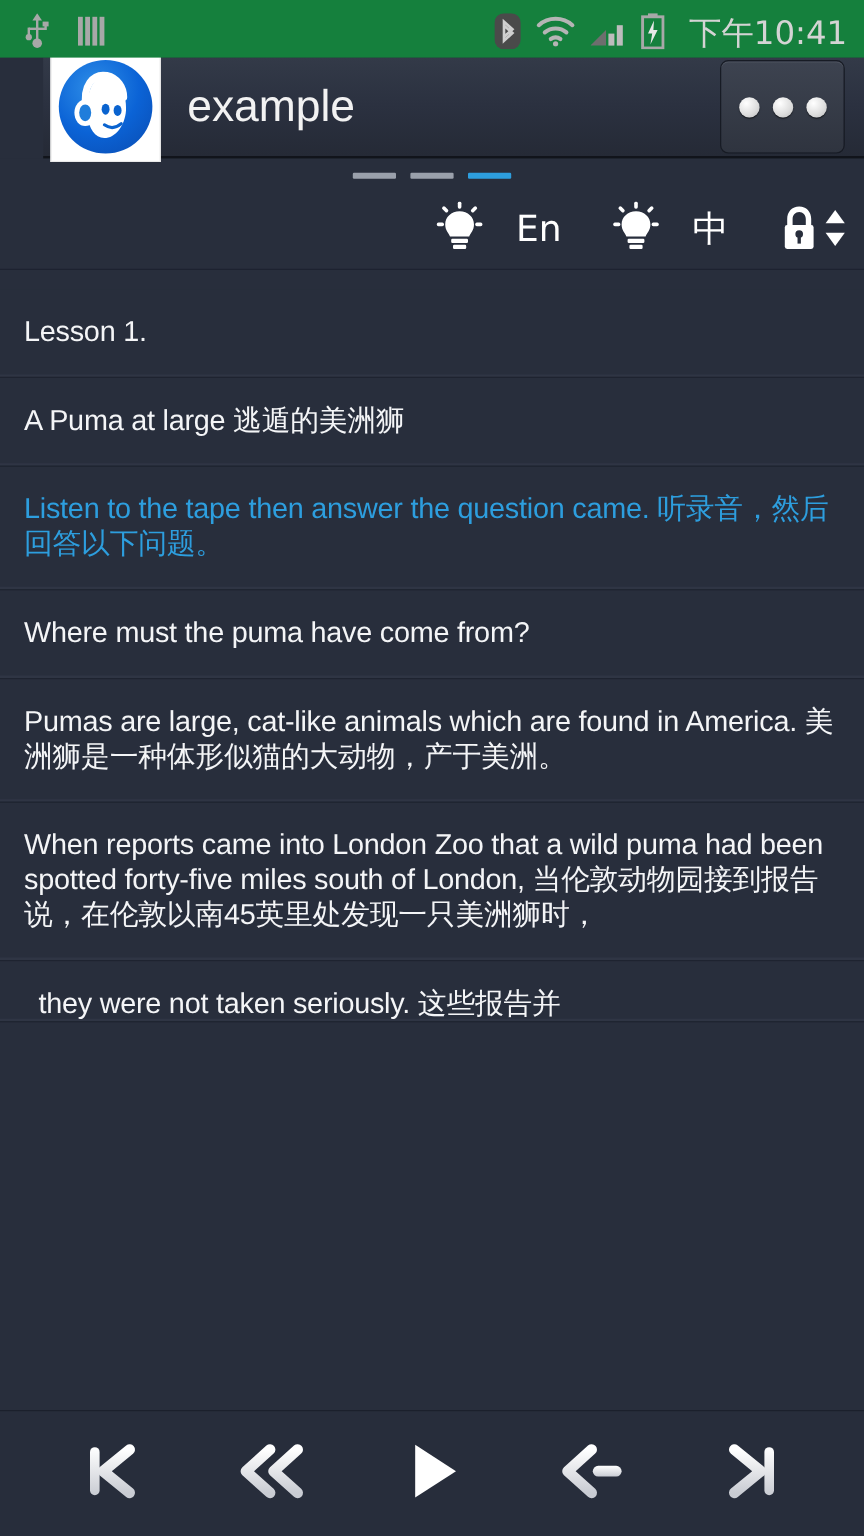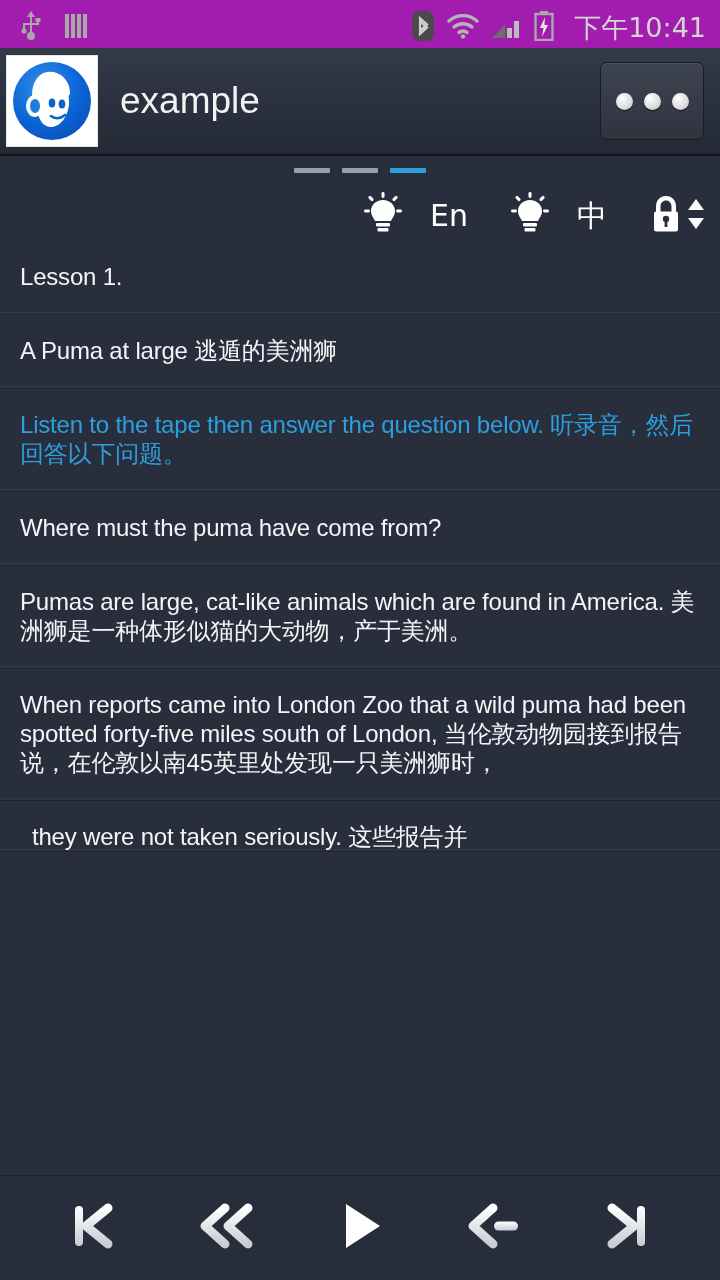--- a/index.html
+++ b/index.html
@@ -12,49 +12,50 @@
   #screen {
     position: relative;
     width: 720px; height: 1280px;
     background: #282e3c;
     overflow: hidden;
   }
 
   
   .statusbar {
     height: 48px;
-    background: #a21caf;
+    background: #15803d;
     display: flex;
     align-items: center;
     padding: 8px 14px 0 20px;
     position: relative;
     z-index: 40;
   }
   .sb-left { display: flex; align-items: center; gap: 22px; }
   .sb-right { display: flex; align-items: center; gap: 12px; margin-left: auto; }
   .sb-icon { display: block; }
   .sb-time {
     color: #d4d4d4;
     font-size: 27px;
     letter-spacing: 0px;
     margin-left: 8px;
     white-space: nowrap;
     font-family: "DejaVu Sans", sans-serif;
   }
 
   
   .actionbar {
-    height: 108px;
+    height: 84px;
     background: linear-gradient(180deg, #333a48 0%, #2b3140 48%, #252a36 100%);
     border-bottom: 2px solid #11141b;
     display: flex;
     align-items: center;
     padding-right: 16px;
     position: relative;
     z-index: 30;
+    margin-left: 36px;
   }
   .app-icon {
     width: 92px; height: 92px;
     margin-left: 6px;
     background: #fff;
     border: 1px solid #e8e8e8;
     display: flex; align-items: center; justify-content: center;
     flex: none;
   }
   .app-title {
@@ -330,21 +331,21 @@
   </div>
 
   <div class="list">
     <div class="row">
       <div class="row-text">Lesson 1.</div>
     </div>
     <div class="row">
       <div class="row-text">A Puma at large  逃遁的美洲狮</div>
     </div>
     <div class="row highlight">
-      <div class="row-text">Listen to the tape then answer the question below.  听录音，然后回答以下问题。</div>
+      <div class="row-text">Listen to the tape then answer the question came.  听录音，然后回答以下问题。</div>
     </div>
     <div class="row">
       <div class="row-text">Where must the puma have come from?</div>
     </div>
     <div class="row">
       <div class="row-text">Pumas are large, cat-like animals which are found in America.   美洲狮是一种体形似猫的大动物，产于美洲。</div>
     </div>
     <div class="row">
       <div class="row-text">When reports came into London Zoo that a wild puma had been spotted forty-five miles south of London,   当伦敦动物园接到报告说，在伦敦以南45英里处发现一只美洲狮时，</div>
     </div>

